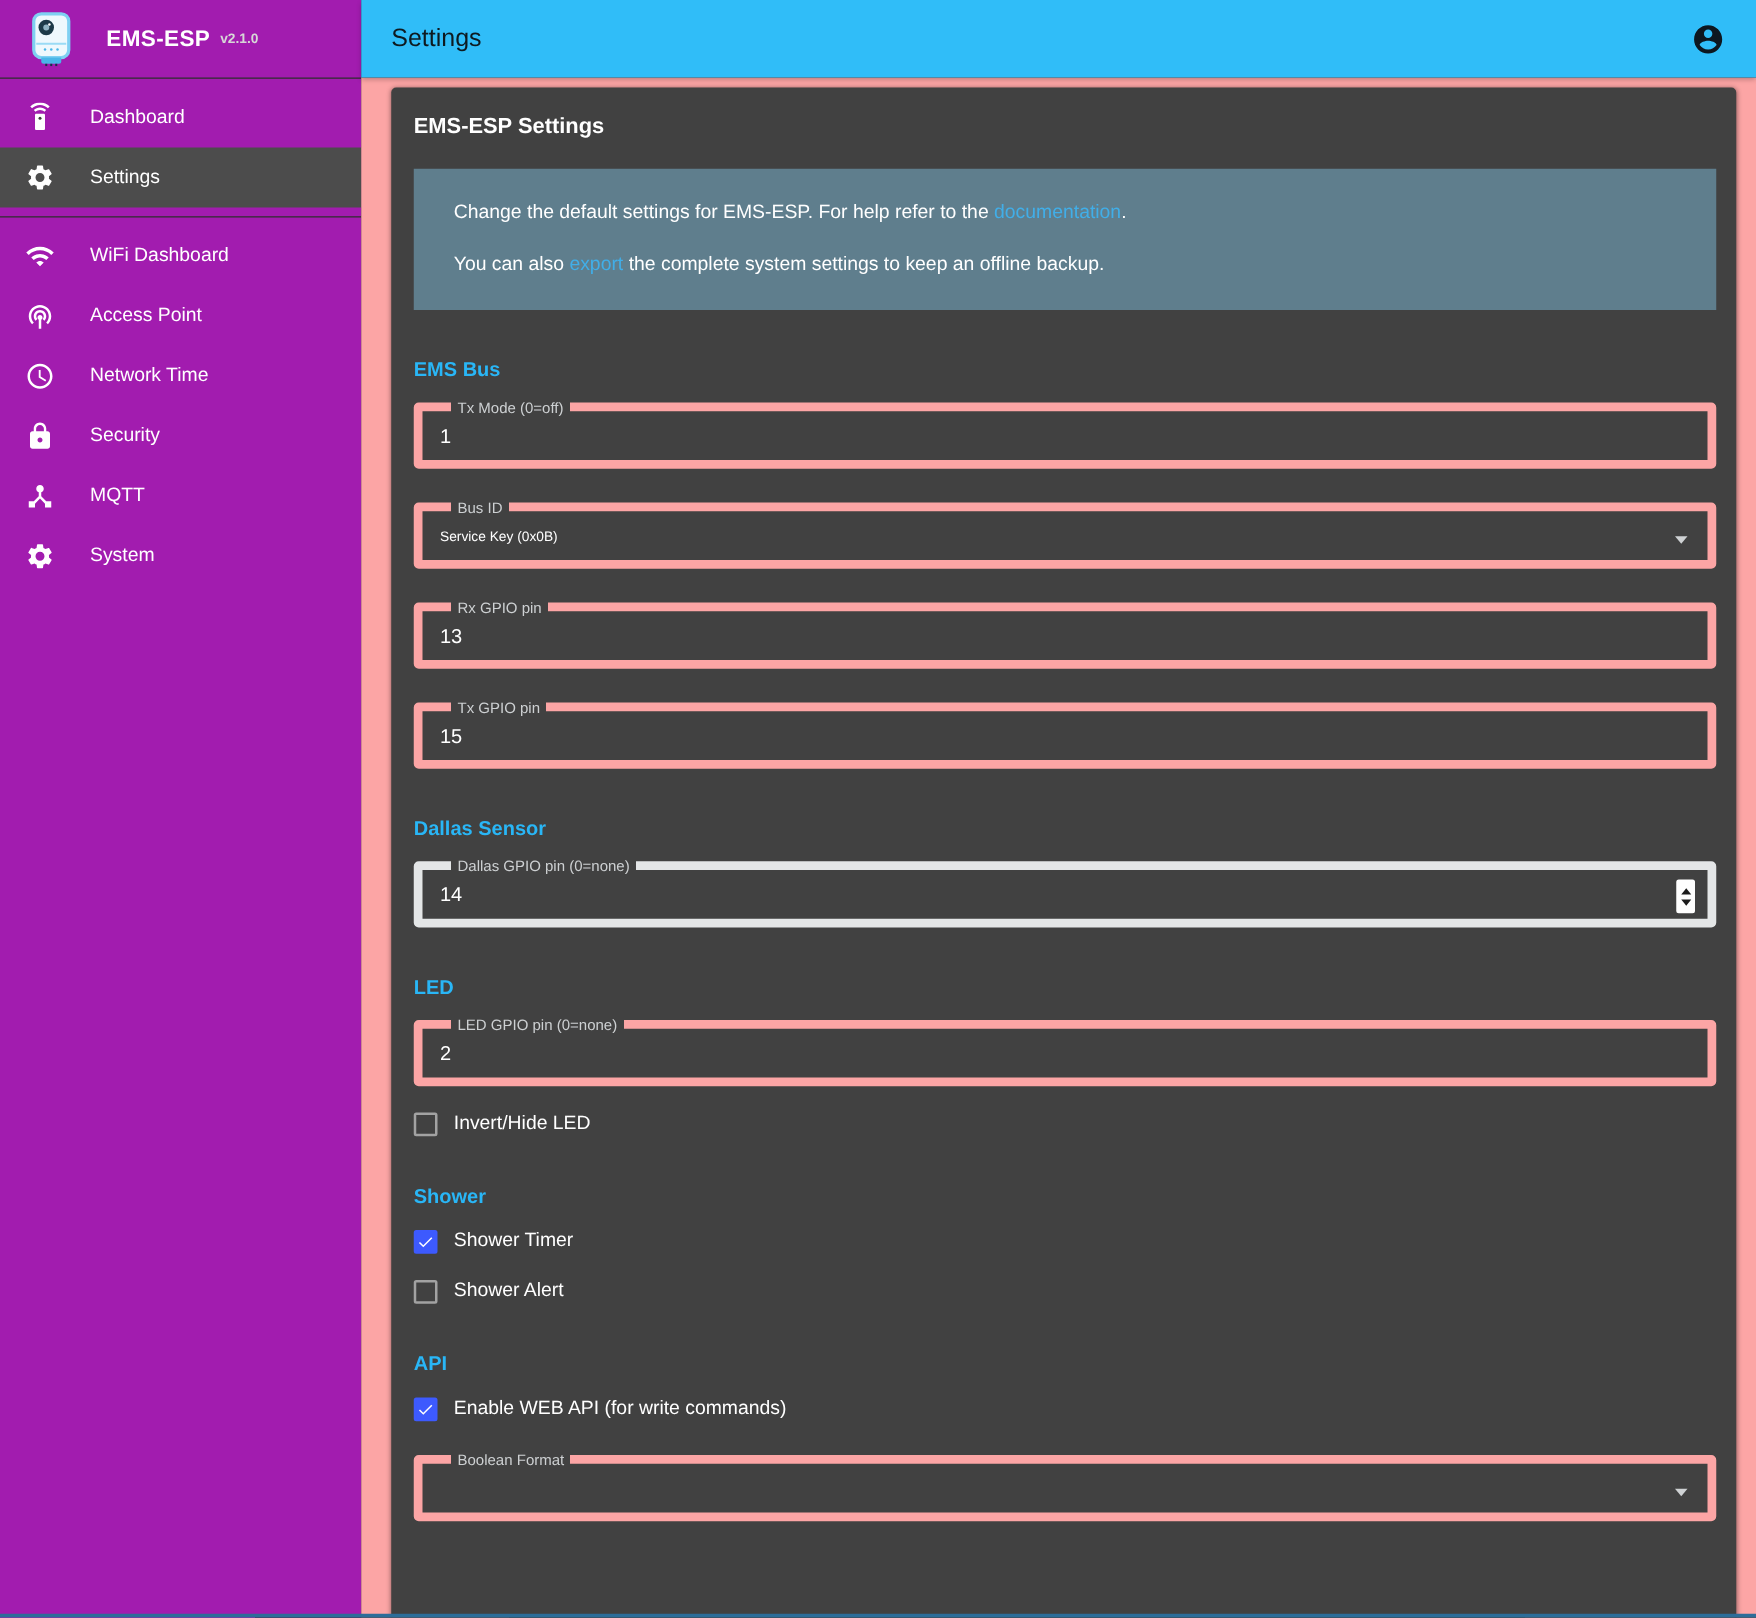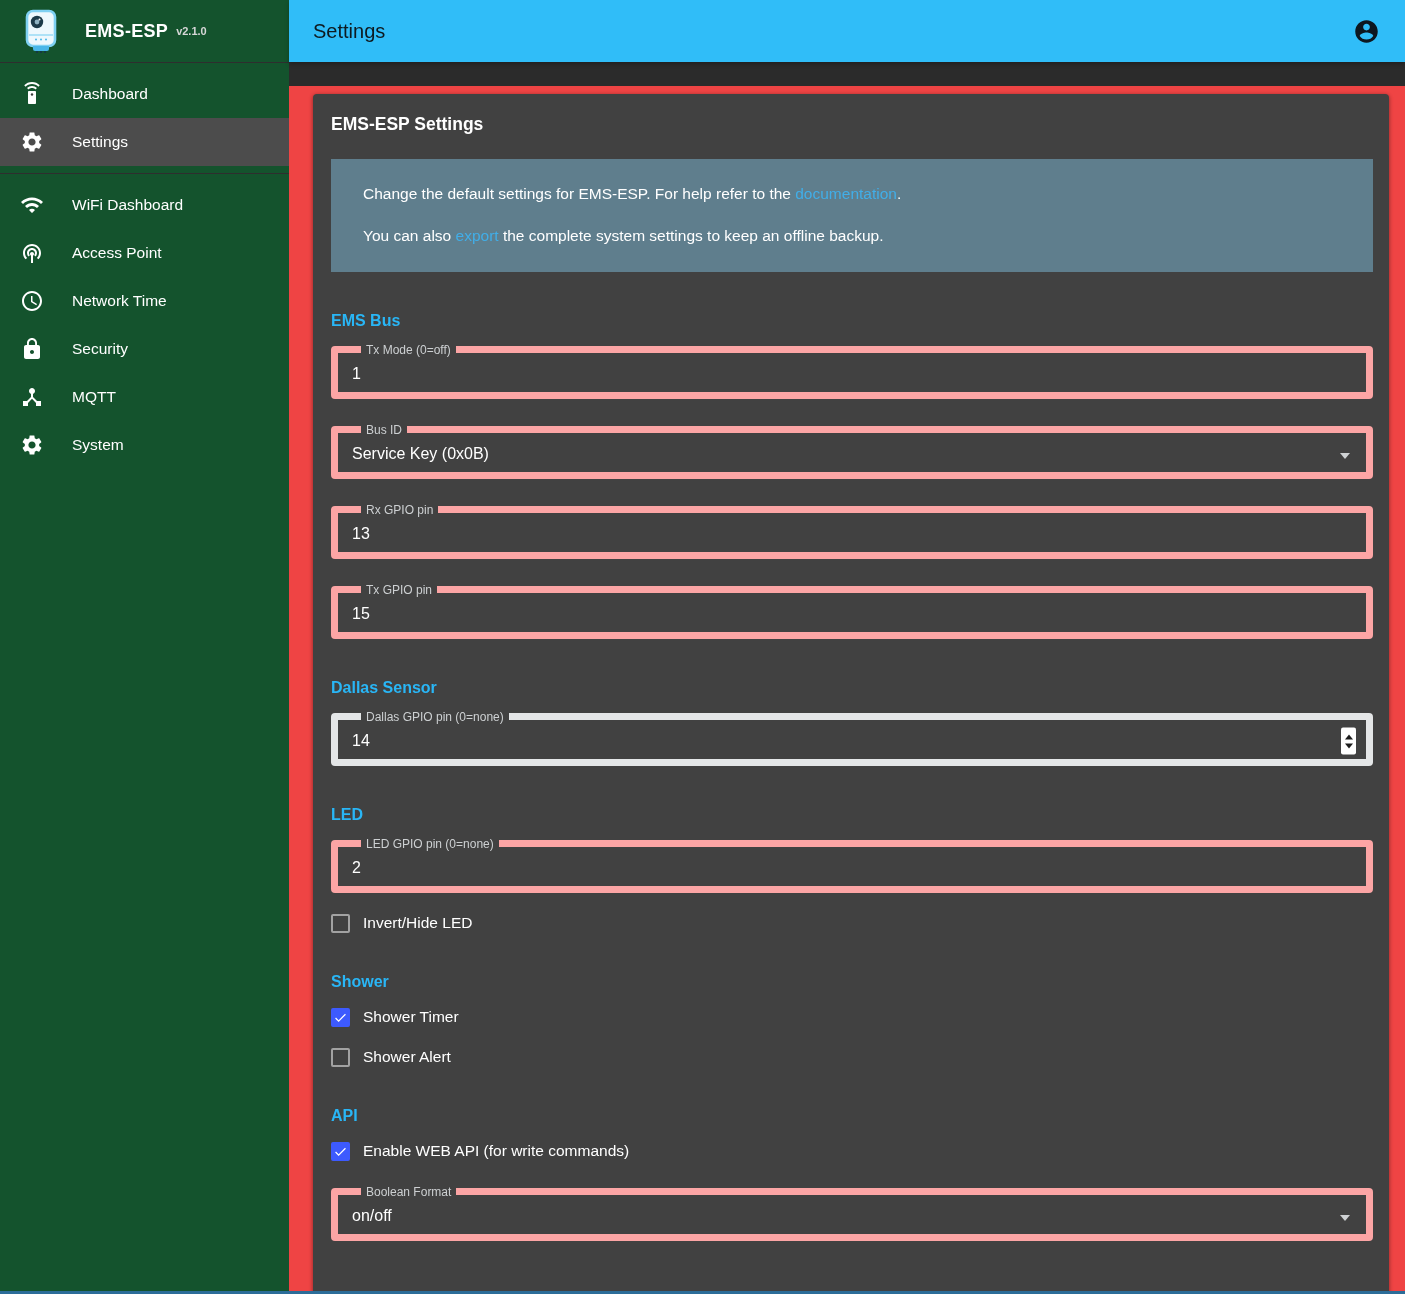--- a/index.html
+++ b/index.html
@@ -2,61 +2,61 @@
 <html><head>
 <meta charset="utf-8">
 <style>
   * { margin:0; padding:0; box-sizing:border-box; }
   html,body { width:1405px; height:1294px; overflow:hidden; background:#2b2b2b;
               font-family:"Liberation Sans", sans-serif; }
 
   .app { display:flex; width:1405px; height:1294px; }
 
   
-  .sidebar { width:289px; background:#14532d; flex-shrink:0; display:flex; flex-direction:column; }
+  .sidebar { width:289px; background:#a21caf; flex-shrink:0; display:flex; flex-direction:column; }
   .logo-row { height:62px; display:flex; align-items:center; padding-left:24px; }
   .logo-row svg { flex-shrink:0; }
   .app-title { color:#ffffff; font-size:18px; font-weight:bold; margin-left:27px; letter-spacing:.3px; }
   .app-version { color:#d7d7d7; font-size:11px; font-weight:bold; margin-left:8px; }
   .divider { height:1px; background:#2e2e2e; }
   .nav-group { padding:7px 0; }
   .nav-item { height:48px; display:flex; align-items:center; padding-left:20px; cursor:pointer; }
   .nav-item.selected { background:#4c4c4c; }
   .nav-item .nicon { width:24px; height:24px; }
   .nav-item .nicon svg { width:24px; height:24px; fill:#ffffff; }
   .nav-label { color:#ffffff; font-size:15.5px; font-weight:500; margin-left:28px; }
 
   
   .main { flex:1; display:flex; flex-direction:column; min-width:0; }
   .appbar { height:62px; background:#30bdf8; display:flex; align-items:center;
             padding:0 25px 0 24px; box-shadow:0 2px 4px rgba(0,0,0,.25); z-index:2; }
   .appbar-title { font-size:20px; font-weight:500; color:#0e1a20; }
   .account { margin-left:auto; width:27px; height:27px; cursor:pointer; }
   .account svg { width:27px; height:27px; fill:#0d1720; }
 
-  .content { flex:1; background:#ef4444; padding:8px 16px 0 24px; overflow:hidden;margin-top:24px; }
+  .content { flex:1; background:#fca5a5; padding:8px 16px 0 24px; overflow:hidden; }
   .card { background:#414141; border-radius:4px; box-shadow:0 1px 4px rgba(0,0,0,.45);
           padding:20px 16px 60px 18px; min-height:1240px; }
 
   .card-title { color:#ffffff; font-size:17.5px; font-weight:bold; margin-bottom:24px; }
 
   .info-box { background:#5f7e8d; color:#ffffff; padding:25px 32px; font-size:15.5px; line-height:1.35; }
   .info-line + .info-line { margin-top:21px; }
   .info-box a { color:#41aee8; text-decoration:none; cursor:pointer; }
 
   .section-title { color:#29b6f6; font-size:16px; font-weight:bold; margin:40px 0 0 0; }
 
   fieldset.field { border:7px solid #fca5a5; border-radius:4px; height:56px;
                    margin:24px 0 0 0; padding:0 14px; position:relative; min-inline-size:0; }
   .section-title + fieldset.field { margin-top:13px; }
   fieldset.field legend { font-size:12px; color:#cdd0d2; padding:0 5px; margin-left:9px; }
   fieldset.field.bright { border-color:#e4e6e7; }
   .field-input { width:100%; height:34px; background:transparent; border:none; outline:none;
                  color:#ffffff; font-size:16px; font-family:"Liberation Sans", sans-serif; padding:0; }
-  .select-value { height:34px; display:flex; align-items:center; color:#ffffff; font-size:16px; cursor:pointer; }
+  .select-value { height:34px; display:flex; align-items:center; color:#ffffff; font-size:11px; cursor:pointer; }
   .caret { position:absolute; right:16px; top:50%; margin-top:-1px; width:0; height:0;
            border-left:5px solid transparent; border-right:5px solid transparent;
            border-top:6px solid #cfd2d4; }
   .spinner { position:absolute; right:10px; top:50%; transform:translateY(-50%); width:15px; height:27px;
              background:#ffffff; border-radius:2px; display:flex; flex-direction:column;
              align-items:center; justify-content:center; gap:4px; cursor:pointer; }
   .spin-up { width:0; height:0; border-left:4px solid transparent; border-right:4px solid transparent;
              border-bottom:5px solid #1c1c1c; }
   .spin-down { width:0; height:0; border-left:4px solid transparent; border-right:4px solid transparent;
                border-top:5px solid #1c1c1c; }
@@ -251,21 +251,20 @@
         <div class="check-row">
           <span class="checkbox checked">
             <svg viewBox="0 0 24 24">
                 <path d="M9 16.2l-4.2-4.2-1.4 1.4L9 19 20.6 7.4 19.2 6z" fill="#fff"></path>
               </svg>
           </span>
           <span class="check-label">Enable WEB API (for write commands)</span>
         </div>
         <fieldset class="field">
           <legend>Boolean Format</legend>
-          <div class="select-value">on/off</div>
           <span class="caret"></span>
         </fieldset>
 
       </div>
     </div>
   </div>
 </div>
 
 <div class="bottom-line"></div>
 

